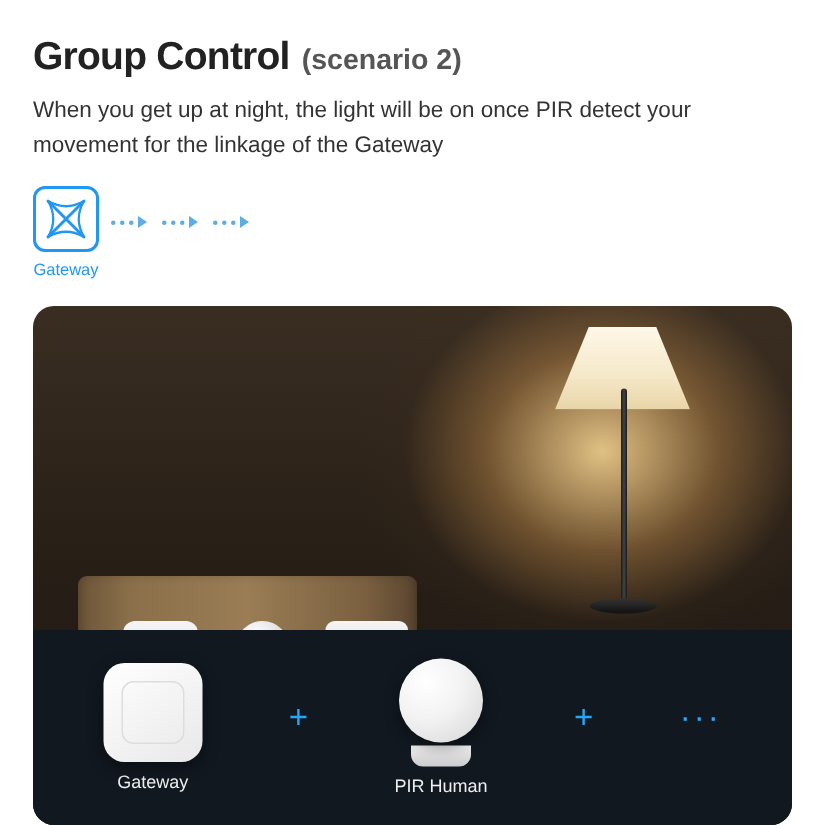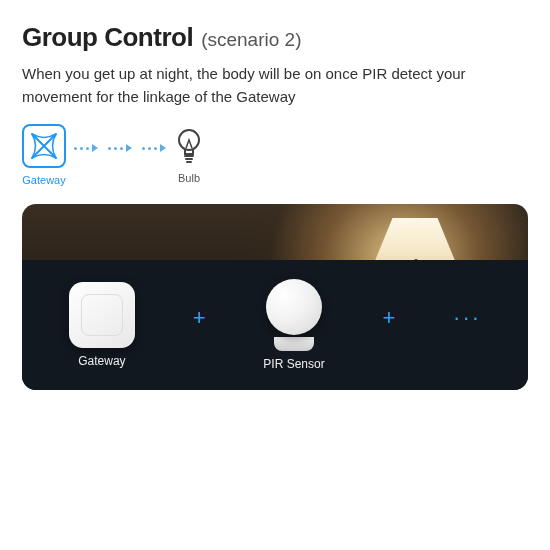--- a/index.html
+++ b/index.html
@@ -1,20 +1,20 @@
 <!DOCTYPE html>
 <html><head>
 <meta charset="utf-8">
 <style>
 *{margin:0;padding:0;box-sizing:border-box}
 body{width:550px;height:550px;font-family:Arial,Helvetica,sans-serif;background:#fff;overflow:hidden}
-.container{width:550px;height:390px;padding:22px 22px 0 22px;display:flex;flex-direction:column}
+.container{width:550px;height:550px;padding:22px 22px 0 22px;display:flex;flex-direction:column}
 .title-row{display:flex;align-items:baseline;gap:8px;margin-bottom:10px}
 .title-main{font-size:26px;font-weight:800;color:#222;letter-spacing:-0.5px}
-.title-sub{font-size:19px;font-weight:400;color:#555}
+.title-sub{font-size:19px;font-weight:700;color:#555}
 .desc{font-size:15px;line-height:1.5;color:#333;margin-bottom:16px}
 .flow{display:flex;align-items:center;gap:6px;margin-bottom:18px}
 .flow-item{display:flex;flex-direction:column;align-items:center;gap:6px}
 .flow-label{font-size:11px;color:#555}
 .flow-label.accent{color:#2196F3}
 .gateway-box{width:44px;height:44px;border:2px solid #2196F3;border-radius:8px;display:flex;align-items:center;justify-content:center}
 .arrow{display:flex;gap:3px;align-items:center;margin:0 2px 14px 2px}
 .dot{width:3px;height:3px;background:#5DADE2;border-radius:50%}
 .arrowhead{width:0;height:0;border-left:6px solid #5DADE2;border-top:4px solid transparent;border-bottom:4px solid transparent}
 .human-svg{width:36px;height:44px}
@@ -53,21 +53,21 @@
 .p-bulb-cap{position:absolute;bottom:0;left:14px;width:22px;height:24px;background:repeating-linear-gradient(180deg,#ccc 0 3px,#aaa 3px 6px);border-radius:0 0 5px 5px}
 </style>
 </head>
 <body>
 
 <div class="container">
   <div class="title-row">
     <span class="title-main">Group Control</span>
     <span class="title-sub">(scenario 2)</span>
   </div>
-  <div class="desc">When you get up at night, the body will be on once PIR detect your movement for the linkage of the Gateway</div>
+  <div class="desc">When you get up at night, the light will be on once PIR detect your movement for the linkage of the Gateway</div>
 
   <div class="flow">
     <div class="flow-item">
       <div class="gateway-box">
         <svg width="30" height="30" viewBox="0 0 30 30">
             <path d="M3 3 L27 27 M27 3 L3 27" stroke="#2196F3" stroke-width="2" fill="none" stroke-linecap="round"></path>
             <path d="M3 3 Q15 10 27 3 M27 3 Q20 15 27 27 M27 27 Q15 20 3 27 M3 27 Q10 15 3 3" stroke="#2196F3" stroke-width="1.5" fill="none"></path>
           </svg>
       </div>
       <span class="flow-label accent">Gateway</span>
@@ -89,29 +89,20 @@
       </div>
 
 
     <div class="arrow">
         <span class="dot"></span>
         <span class="dot"></span>
         <span class="dot"></span>
         <span class="arrowhead"></span>
       </div>
 
-    <div class="flow-item">
-      <svg class="bulb-small" viewBox="0 0 30 40">
-        <circle cx="15" cy="14" r="10" fill="none" stroke="#444" stroke-width="2"></circle>
-        <path d="M11 23 L11 28 L19 28 L19 23" fill="none" stroke="#444" stroke-width="2"></path>
-        <path d="M11 30 L19 30 M12 33 L18 33 M13 36 L17 36" stroke="#444" stroke-width="2" stroke-linecap="round"></path>
-        <path d="M12 22 Q15 14 15 14 Q15 14 18 22" fill="none" stroke="#444" stroke-width="1.5"></path>
-      </svg>
-      <span class="flow-label">Bulb</span>
-    </div>
   </div>
 
   <div class="scene">
     <div class="wall"></div>
     <div class="lamp-shade"></div>
     <div class="lamp-pole"></div>
     <div class="lamp-base"></div>
     <div class="table"></div>
     <div class="tablefront"></div>
     <div class="device-on-table dev1"></div>
@@ -126,19 +117,19 @@
 
     <div class="product-row">
       <div class="product">
         <div class="p-gateway"></div>
         <span class="product-label">Gateway</span>
       </div>
       <span class="plus">+</span>
       <div class="product">
         <div class="p-pir"></div>
         <div class="p-pir-base"></div>
-        <span class="product-label">PIR Sensor</span>
+        <span class="product-label">PIR Human</span>
       </div>
       <span class="plus">+</span>
       <span class="more">···</span>
     </div>
   </div>
 </div>
 
 </body></html>

